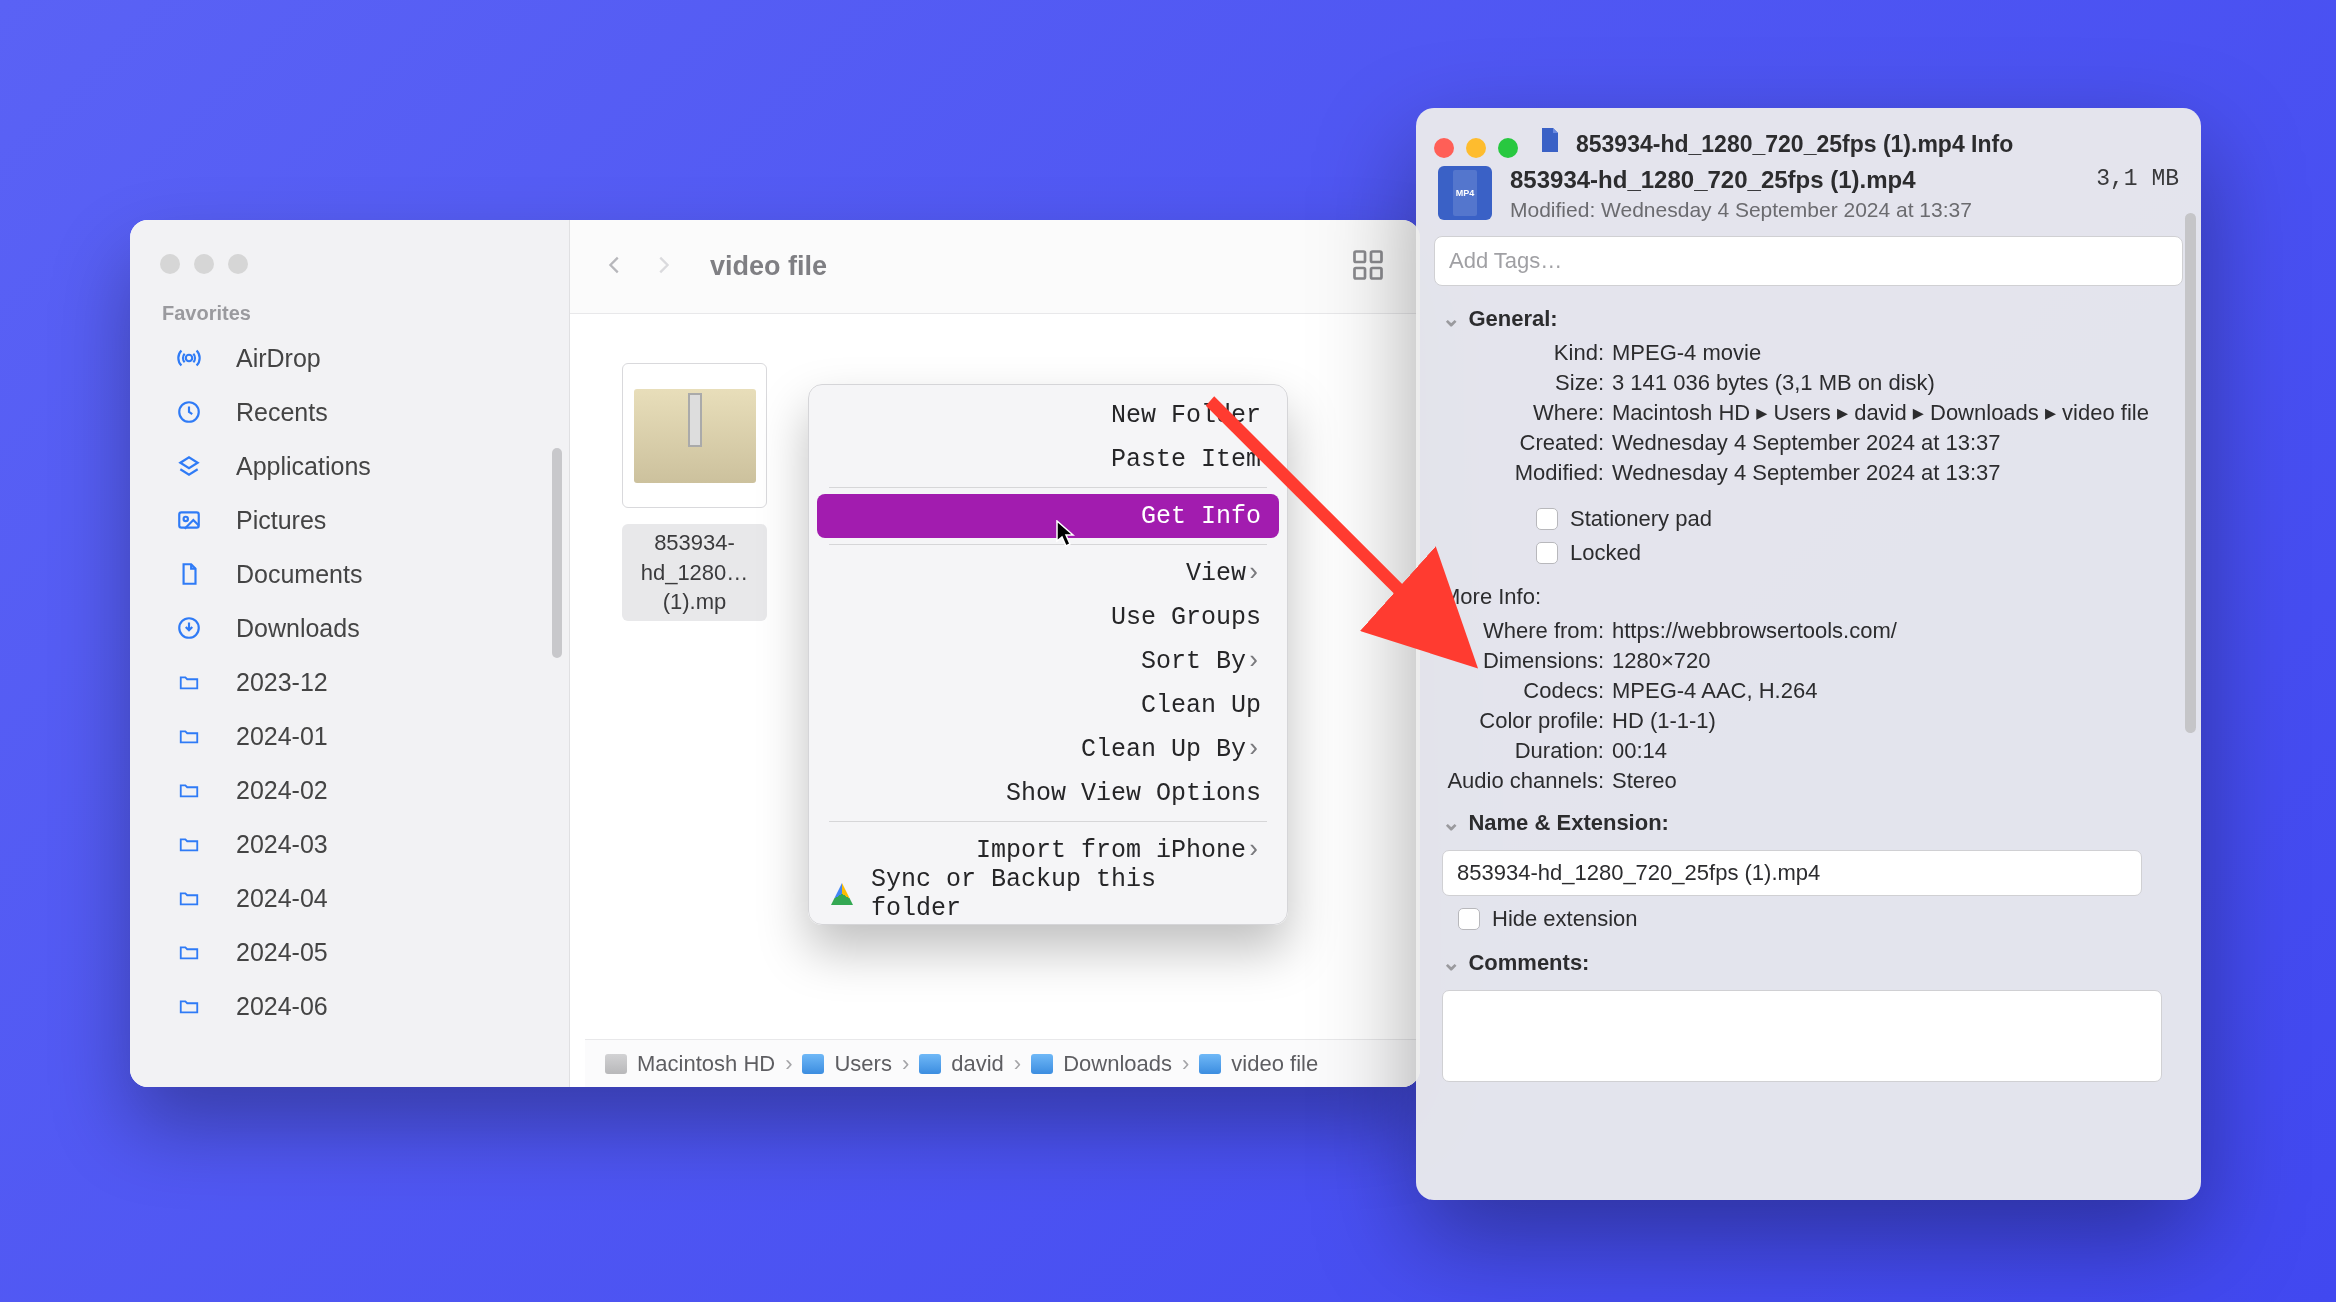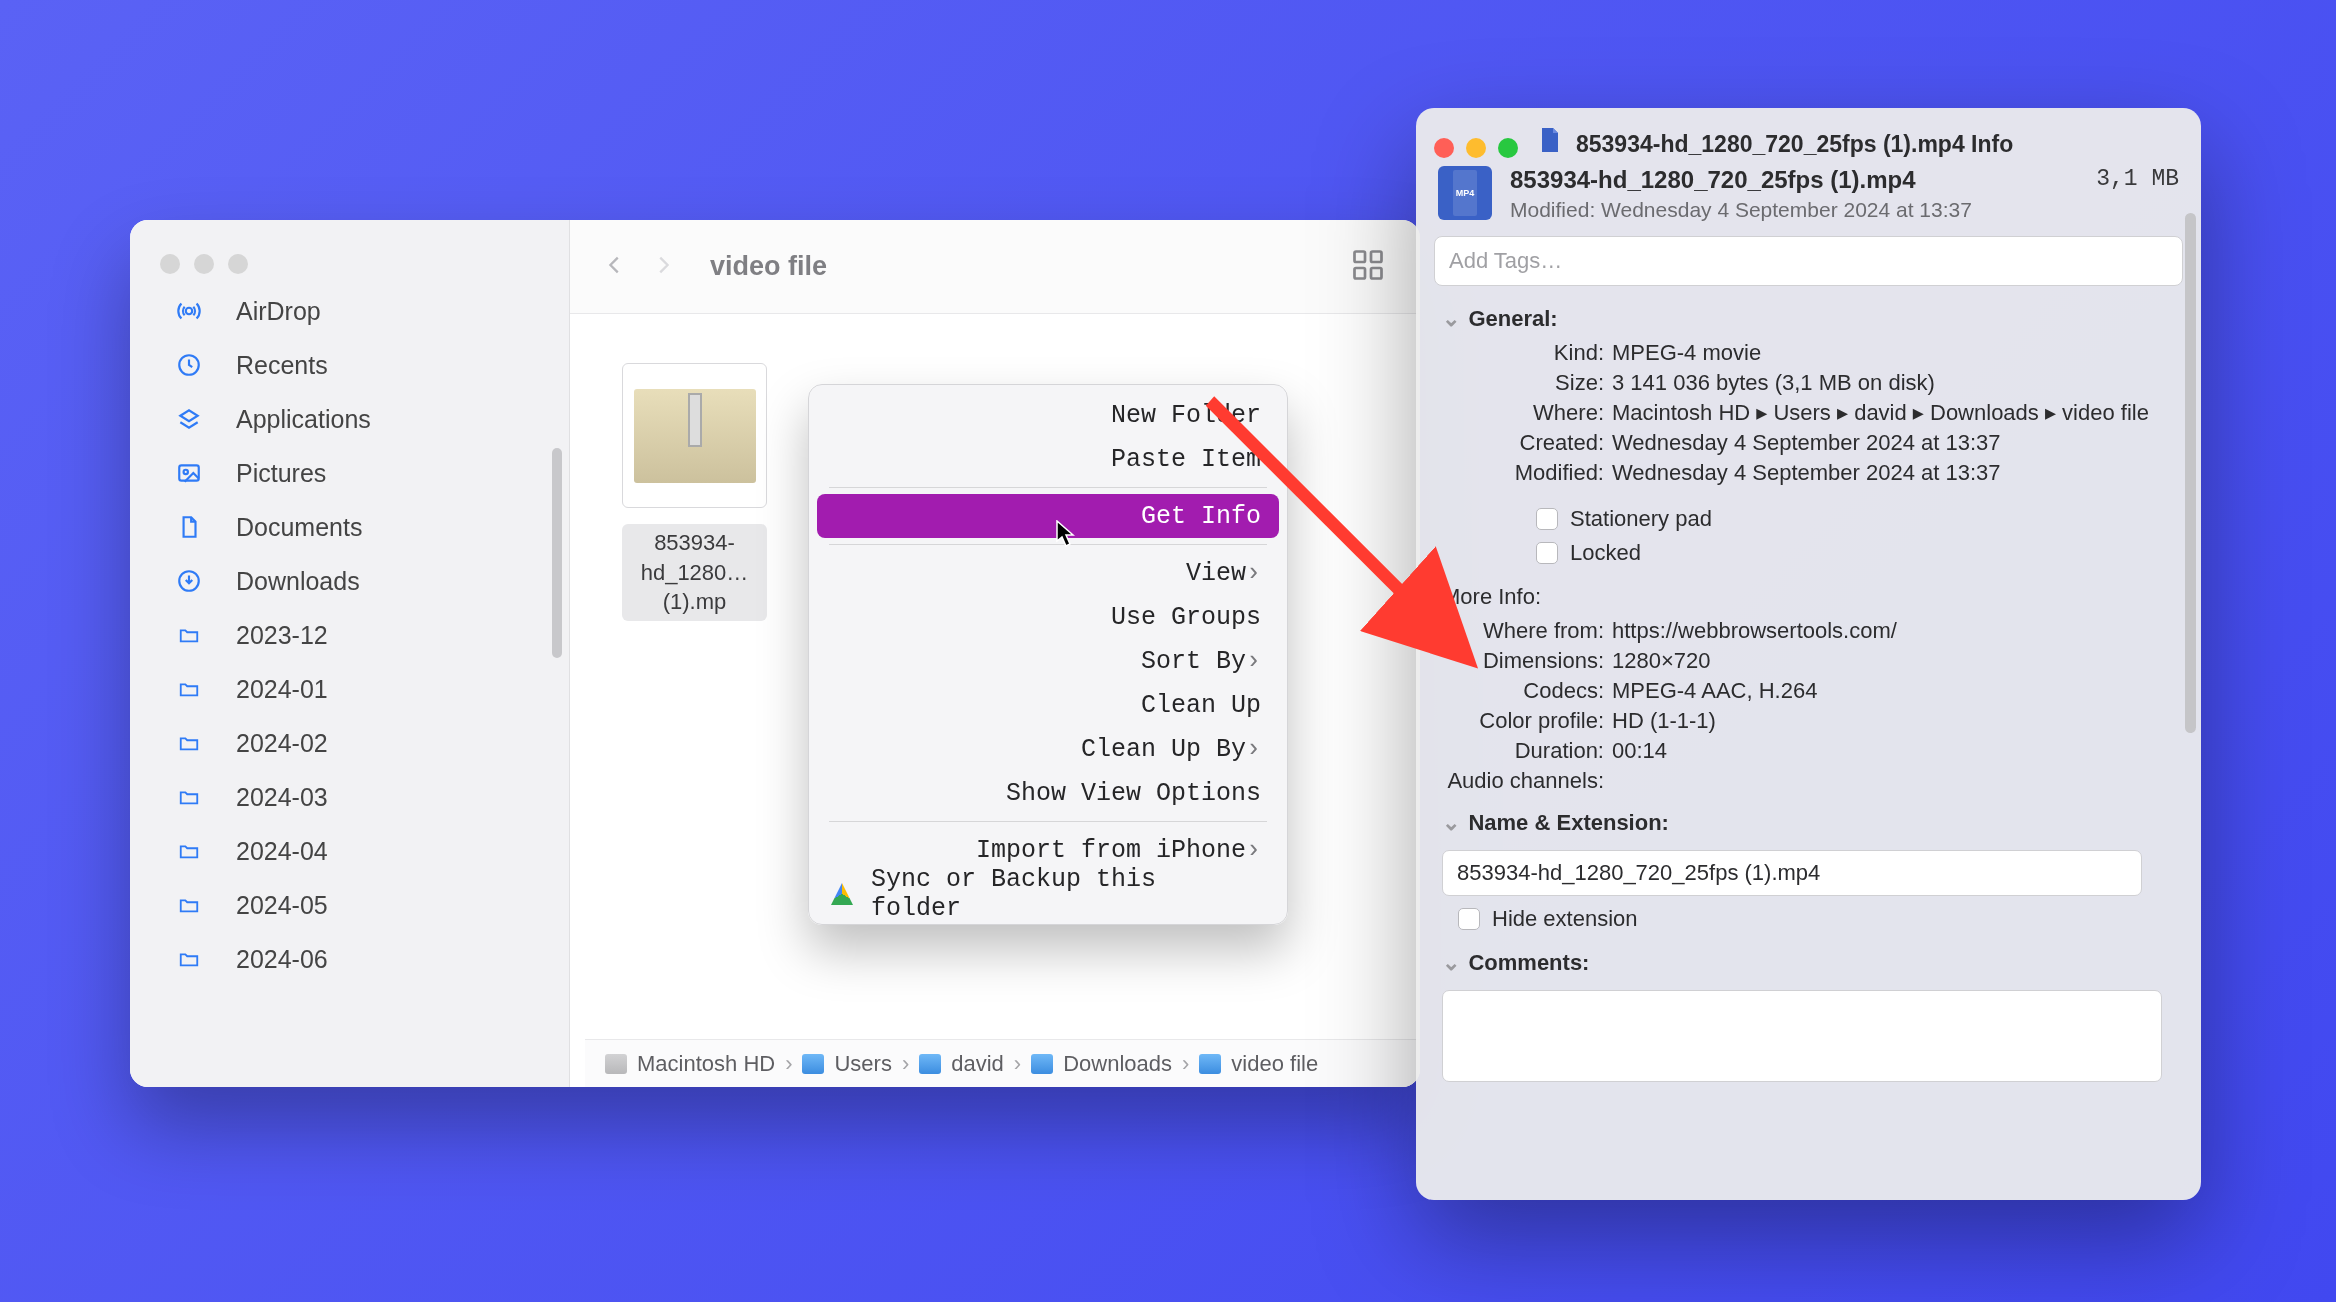--- a/index.html
+++ b/index.html
@@ -140,20 +140,21 @@
 </head>
 <body>
 
 <div class="finder">
   <div class="finder-sidebar">
     <div class="traffic-lights">
       <div class="tl"></div>
       <div class="tl"></div>
       <div class="tl"></div>
     </div>
+    <div class="sidebar-heading">Favorites</div>
 
     <div class="sidebar-item">
       <span class="si-icon">
           <svg viewBox="0 0 24 24" fill="none" stroke="currentColor" stroke-width="2">
             <circle cx="12" cy="12" r="3"></circle>
             <path d="M5 19a10 10 0 0 1 0-14M19 5a10 10 0 0 1 0 14M8 16a6 6 0 0 1 0-8M16 8a6 6 0 0 1 0 8"></path>
           </svg>
         </span>
       <span>AirDrop</span>
     </div>
@@ -465,20 +466,21 @@
     <div class="kv">
         <span class="k">Color profile:</span>
         <span class="v">HD (1-1-1)</span>
       </div>
     <div class="kv">
         <span class="k">Duration:</span>
         <span class="v">00:14</span>
       </div>
     <div class="kv">
         <span class="k">Audio channels:</span>
+        <span class="v">Stereo</span>
       </div>
   </div>
 
   <div class="section">
     <div class="section-head">
       <span class="disclose">⌄</span>
       <span>Name &amp; Extension:</span>
     </div>
     <div class="name-input">
         <span>853934-hd_1280_720_25fps (1).mp4</span>

